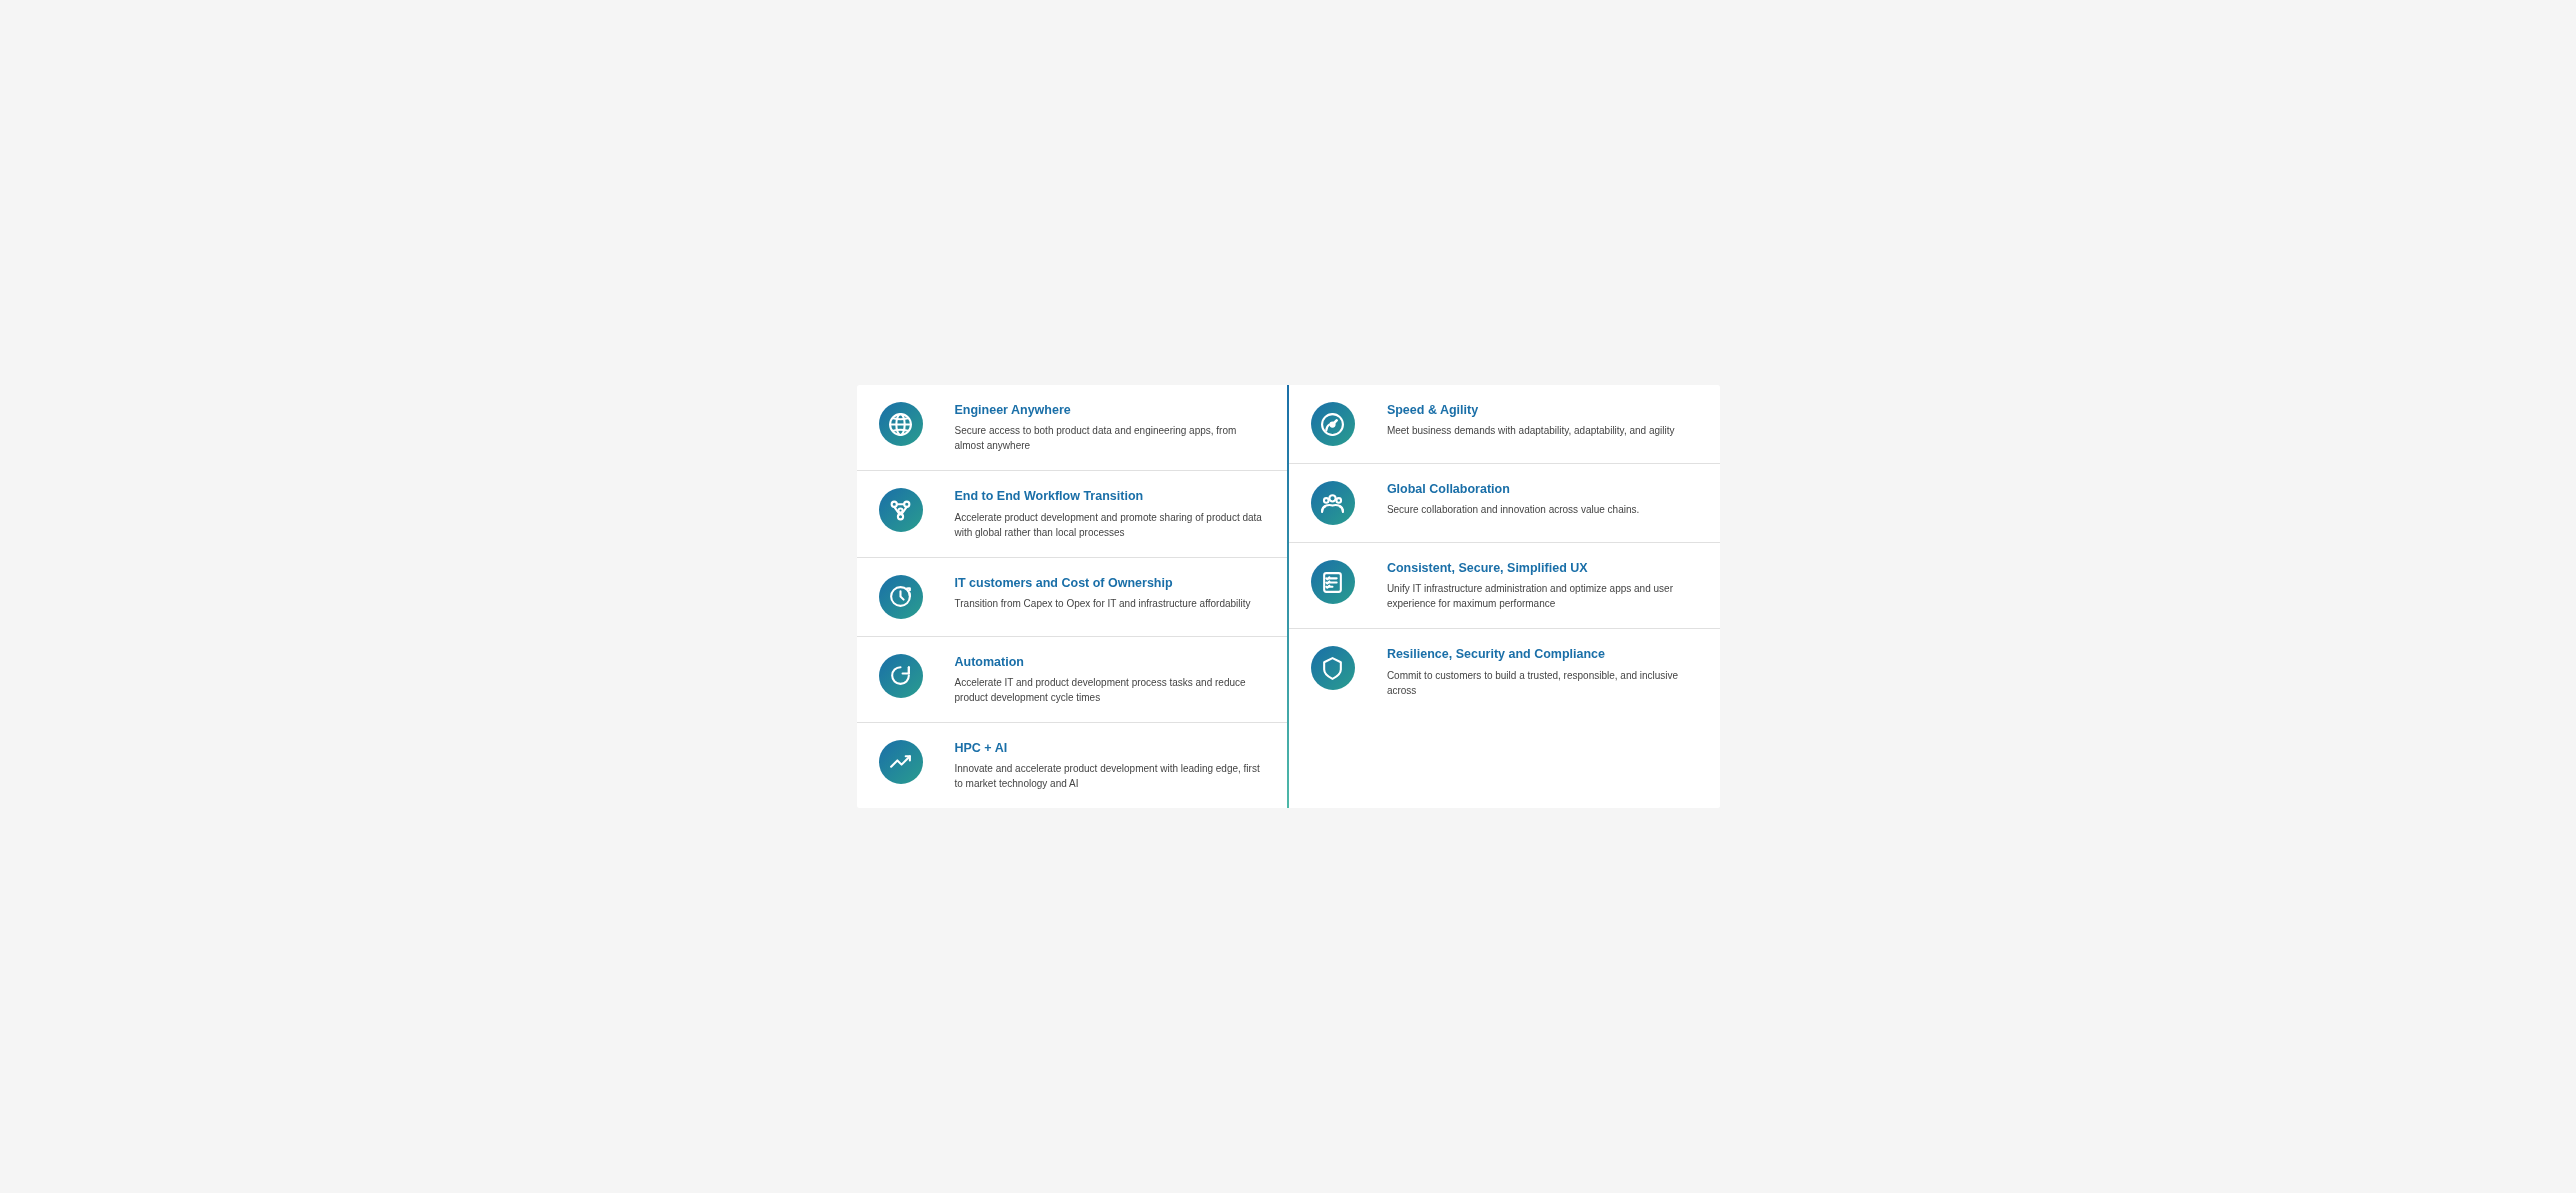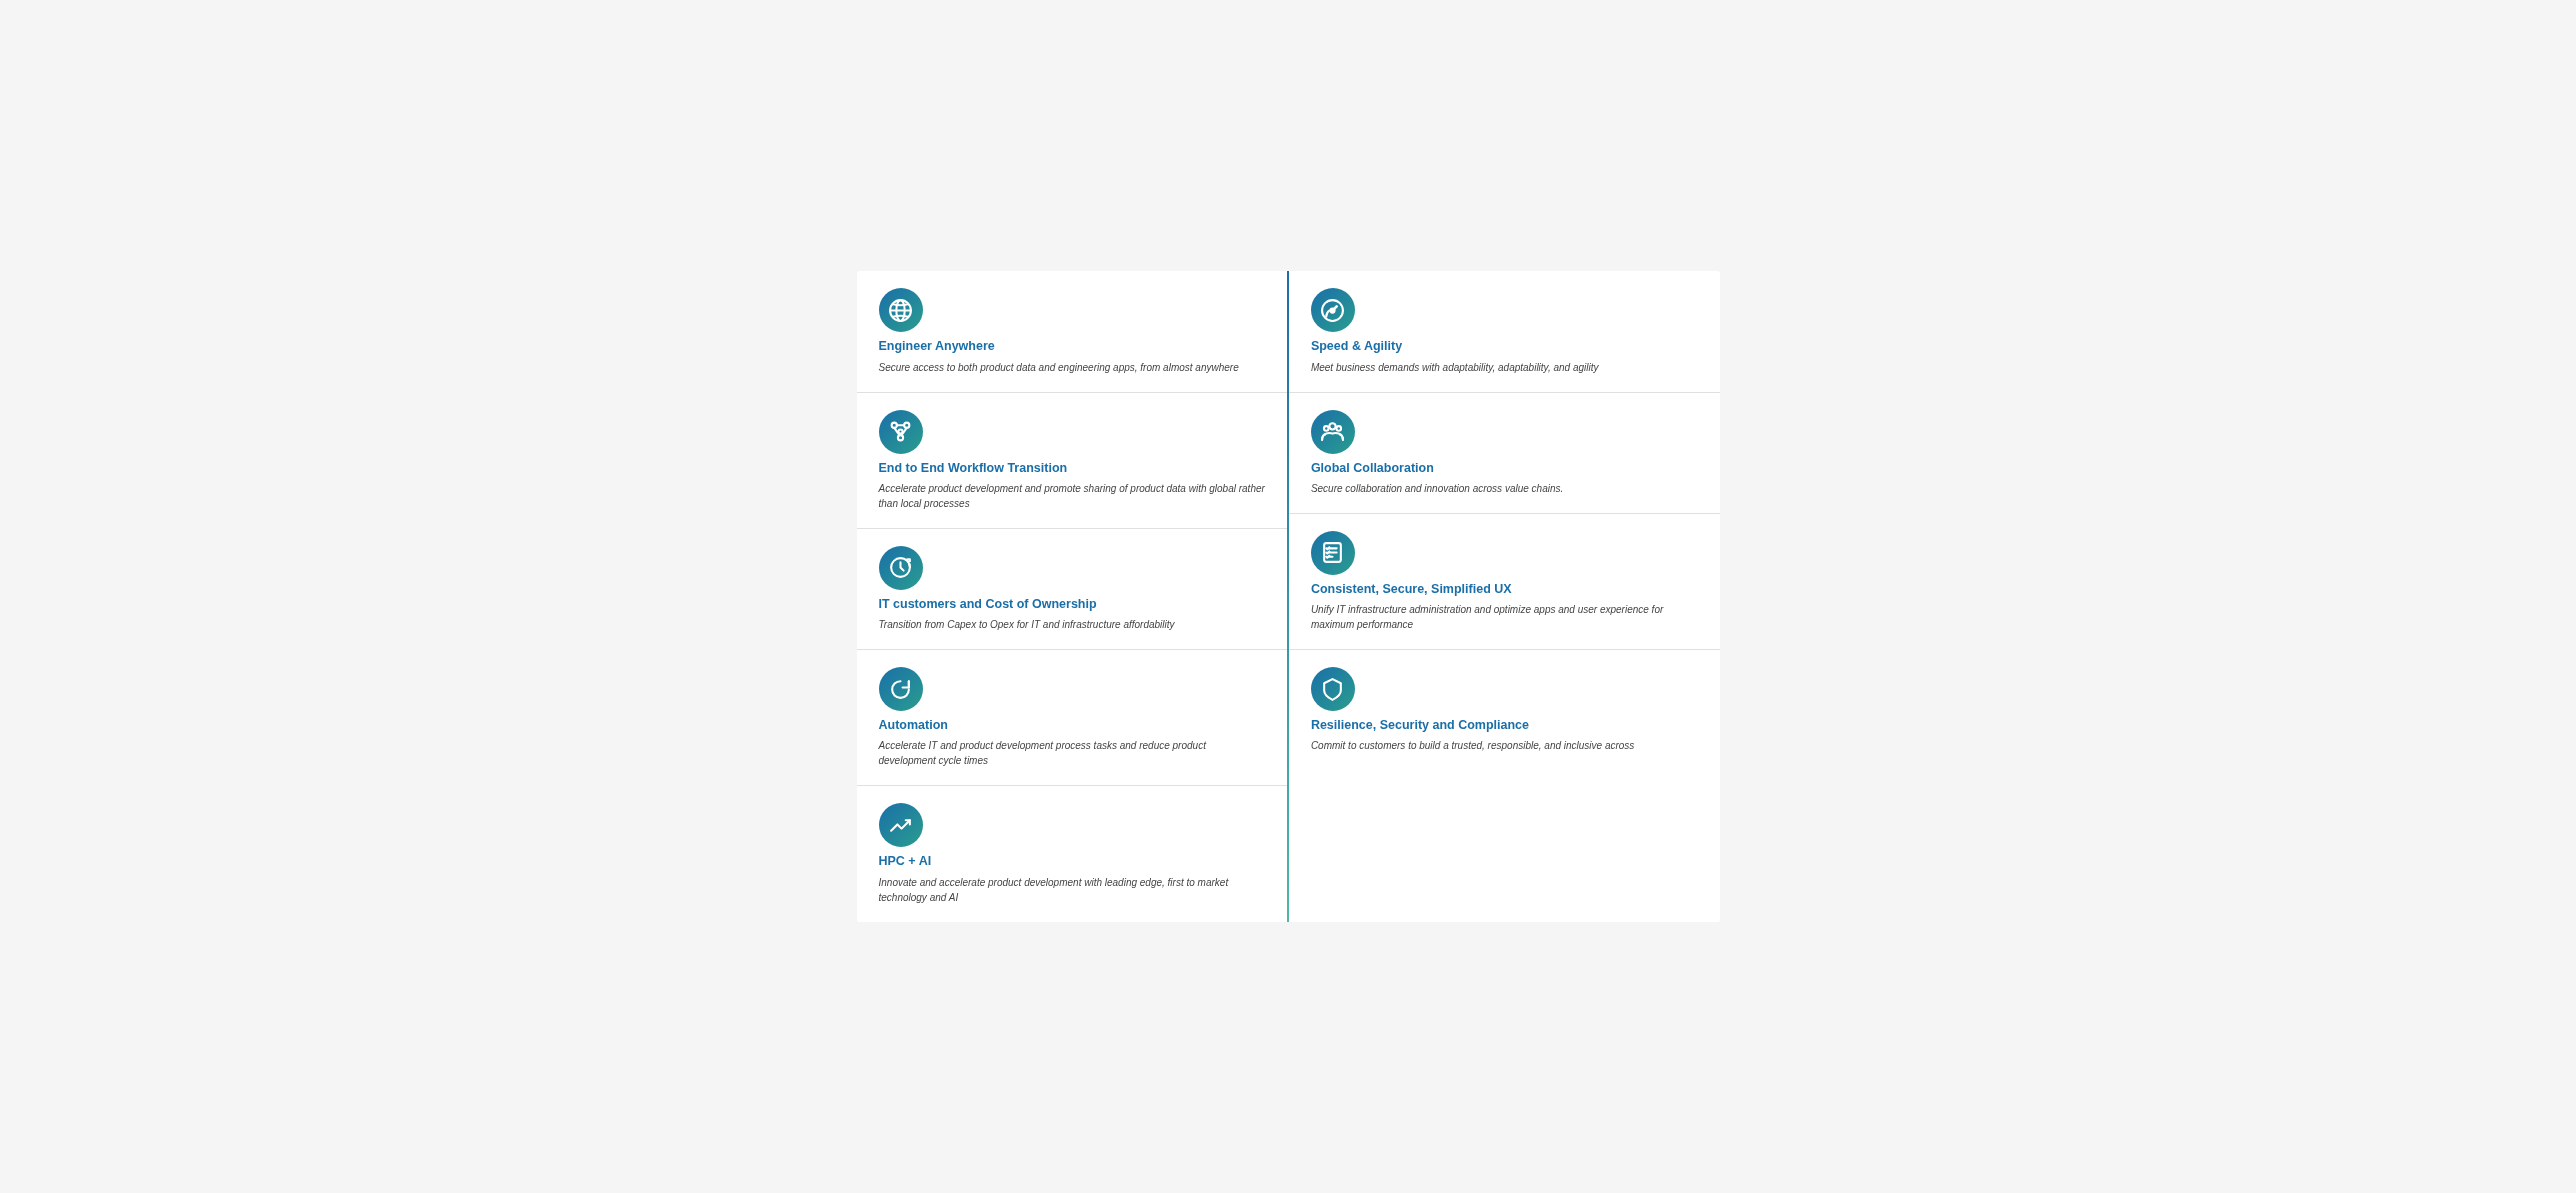--- a/index.html
+++ b/index.html
@@ -33,25 +33,24 @@
       width: 1.8px;
     }
 
     .column {
       display: flex;
       flex-direction: column;
     }
 
     .item {
       display: flex;
-      flex-direction: column;
       align-items: flex-start;
       padding: 17px 22px;
       border-bottom: 0.6px solid #e0e0e0;
-      gap: 6px;
+      gap: 32px;
     }
 
     .item:last-child {
       border-bottom: none;
     }
 
     .icon-circle {
       width: 44px;
       height: 44px;
       min-width: 44px;
@@ -83,21 +82,20 @@
     .item-title {
       font-size: 1.25rem;
       font-weight: 700;
       color: #1a6fa8;
       line-height: 1.3;
     }
 
     .item-desc {
       font-size: 1.0rem;
       color: #444444;
-      font-style: italic;
       line-height: 1.5;
     }
   </style>
 </head>
 <body>
 
 <div class="container">
 
   <div class="column">
 

